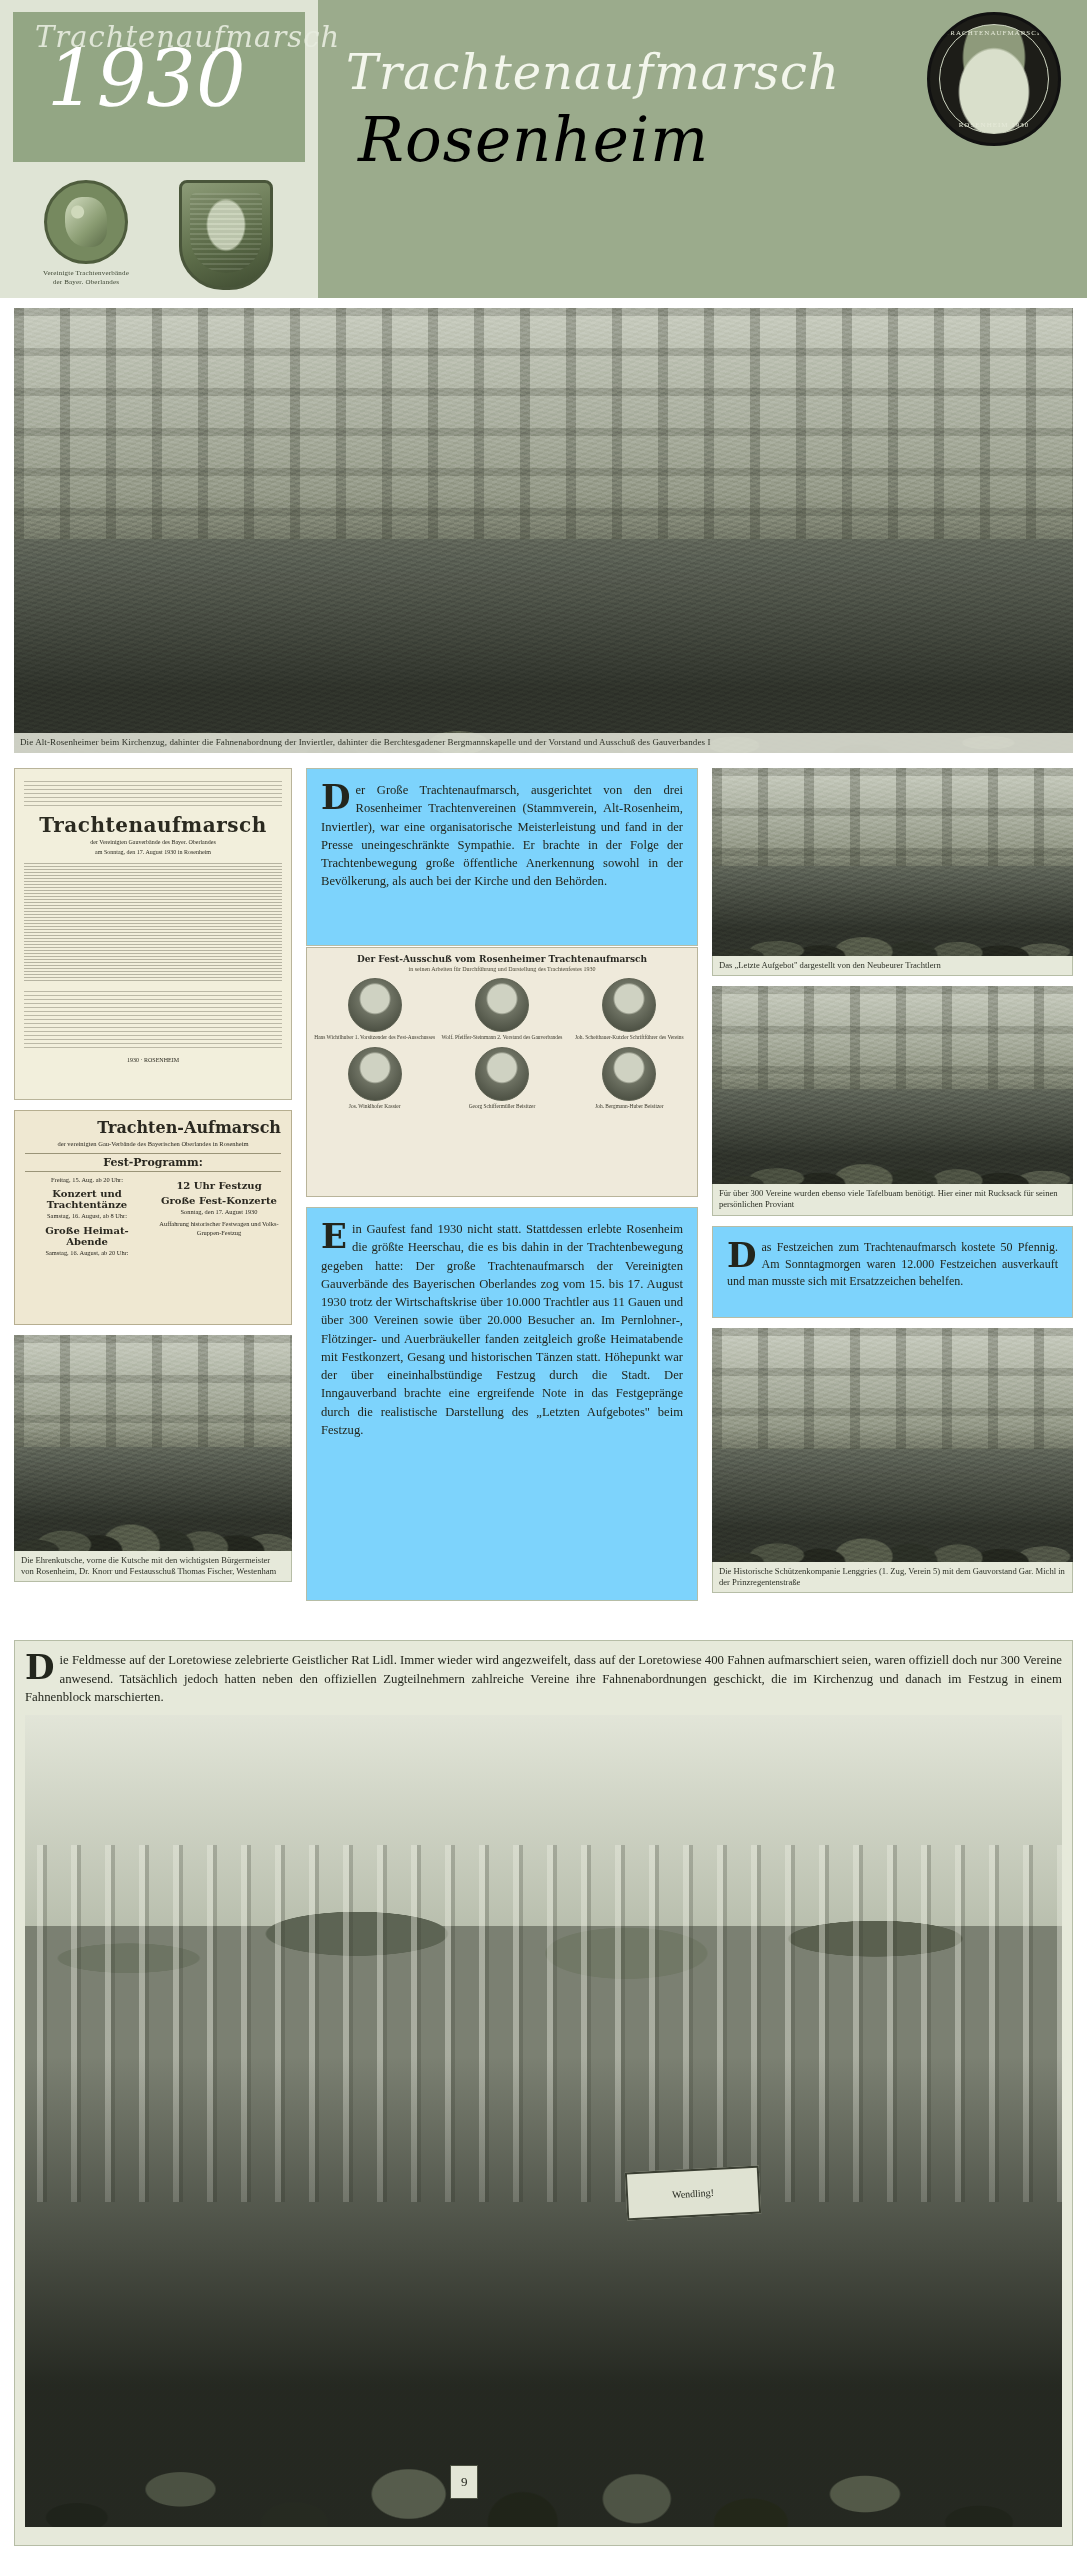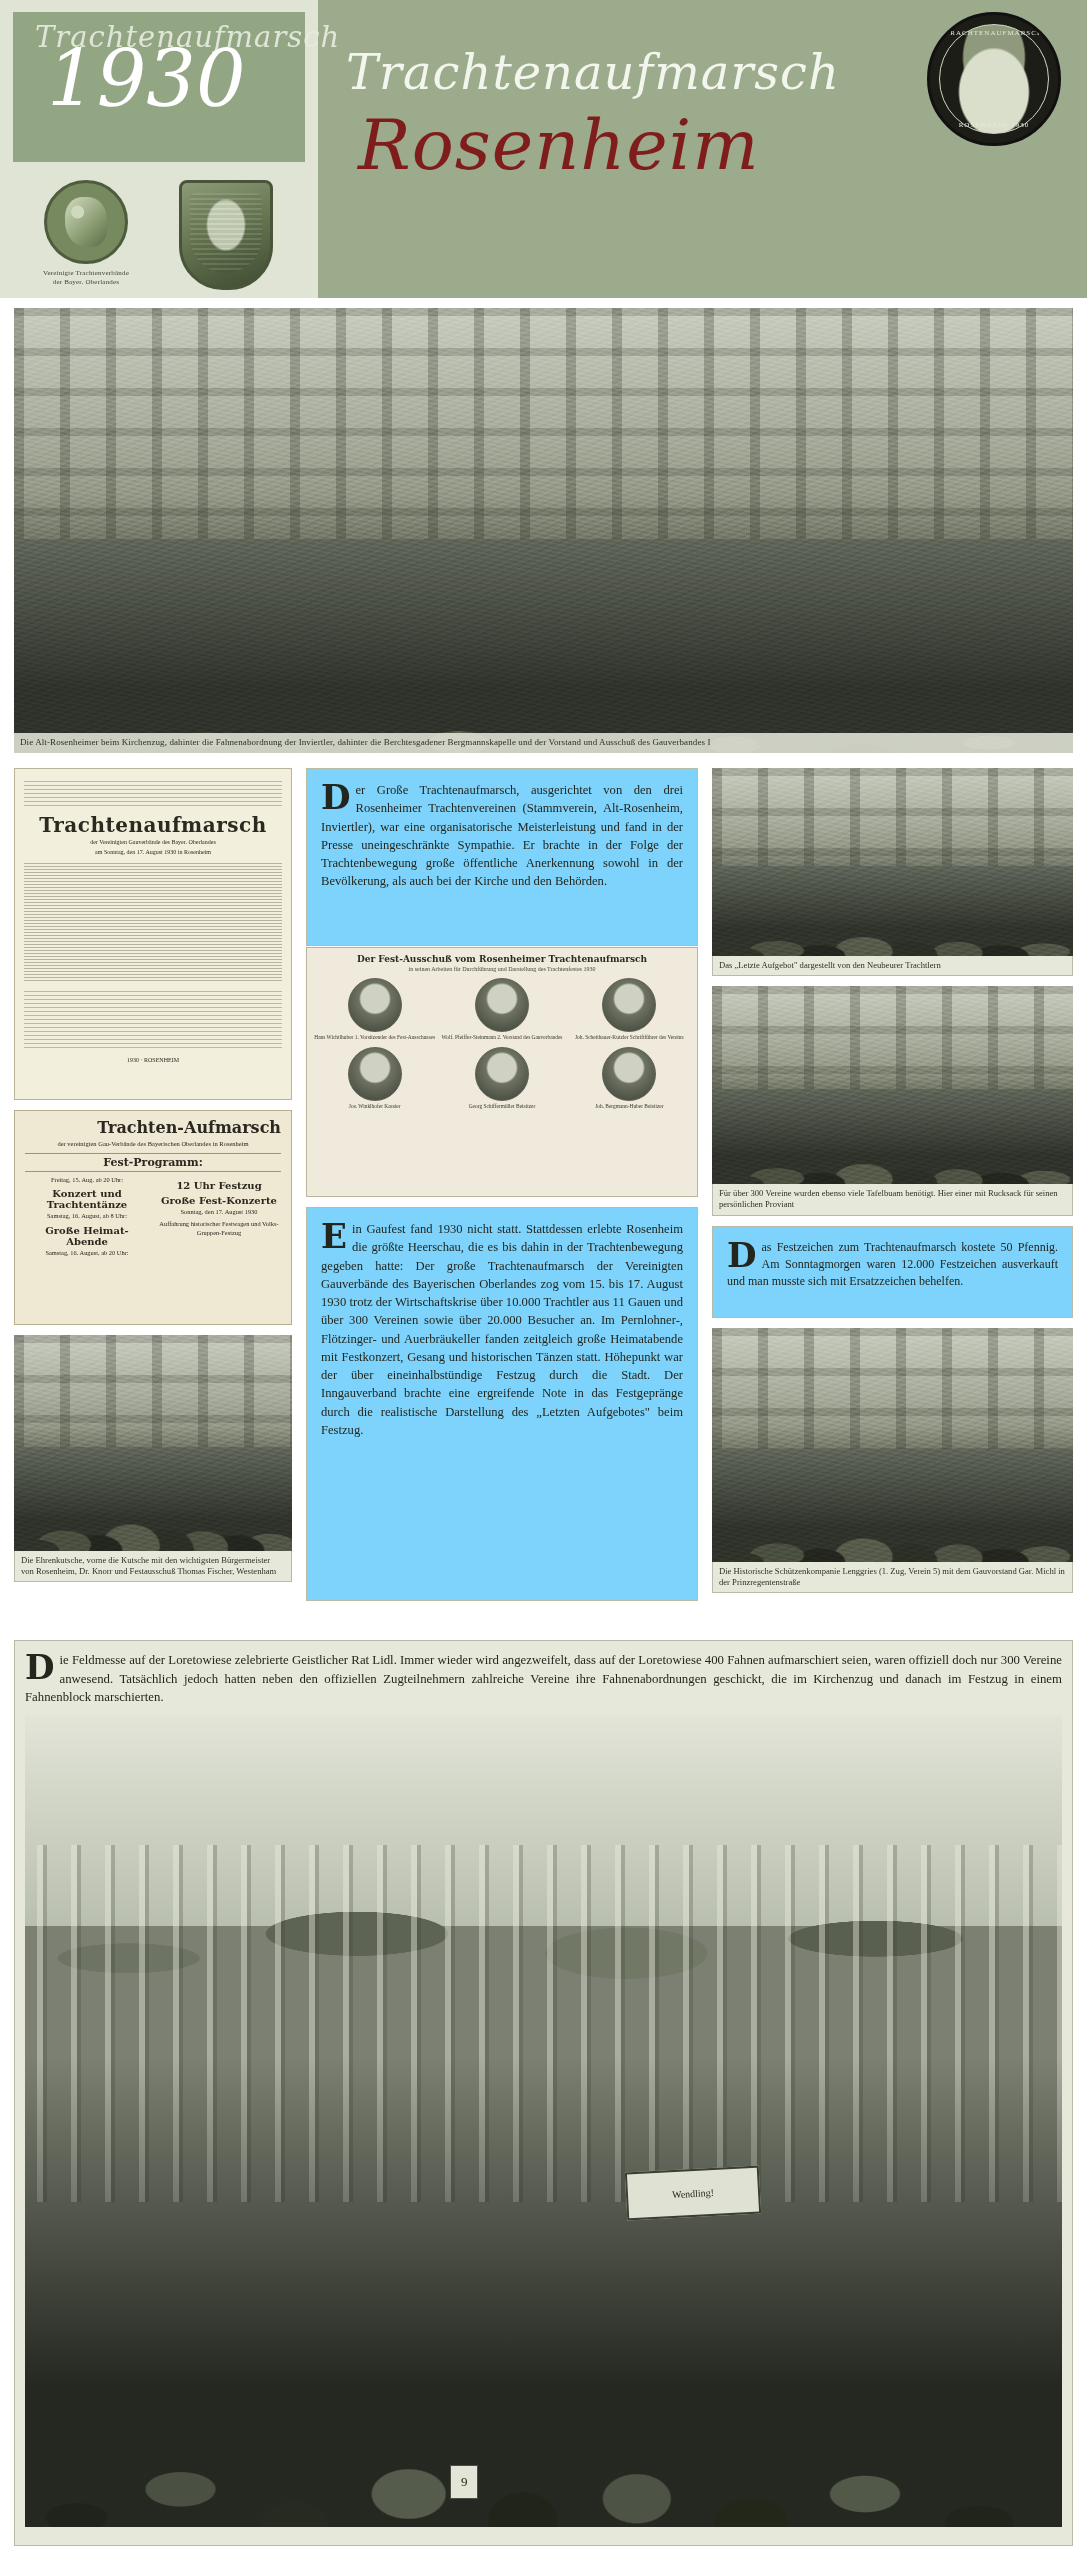--- a/index.html
+++ b/index.html
@@ -140,22 +140,22 @@
     color: #f3f6ec;
     letter-spacing: 1px;
     white-space: nowrap;
   }
   .title-line2 {
     position: absolute;
     top: 104px;
     left: 40px;
     font-family: "DejaVu Serif", serif;
     font-style: italic;
-    font-size: 70px;
-    color: #7f1d1d;
+    font-size: 61px;
+    color: #000000;
     letter-spacing: 1px;
     white-space: nowrap;
   }
   .header-seal {
     position: absolute;
     right: 26px;
     top: 12px;
     width: 128px;
     height: 128px;
     border-radius: 50%;

